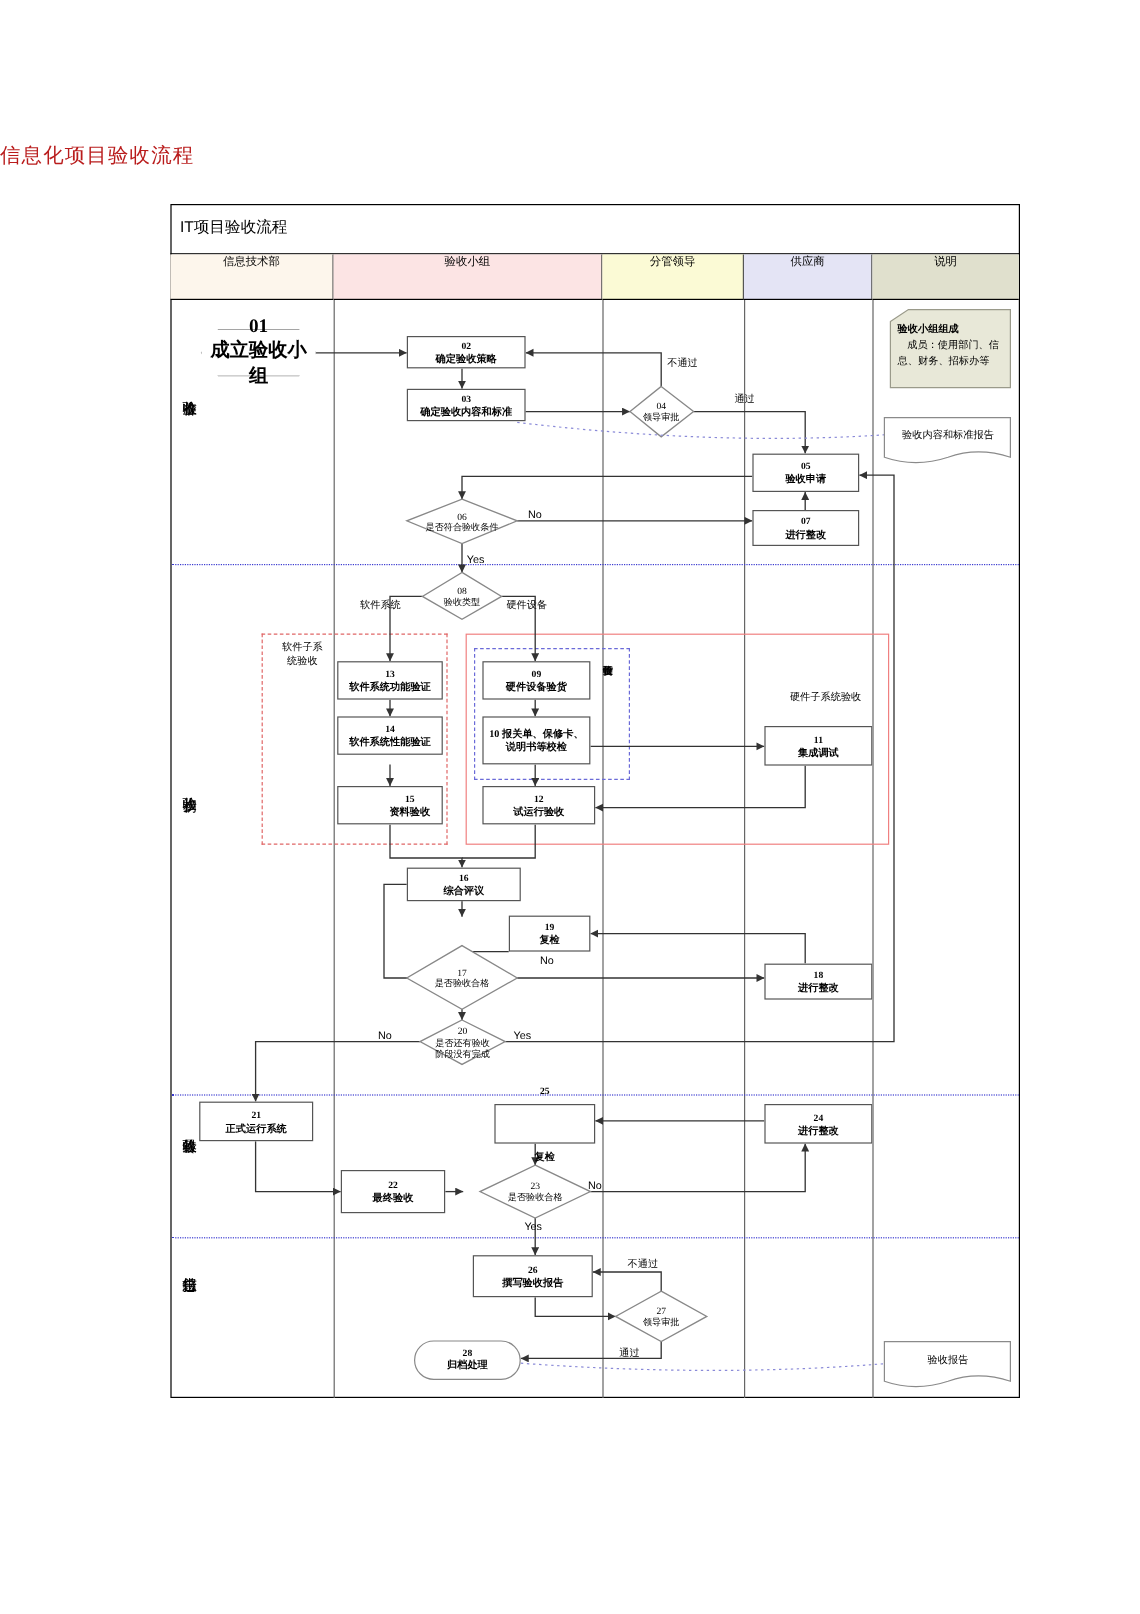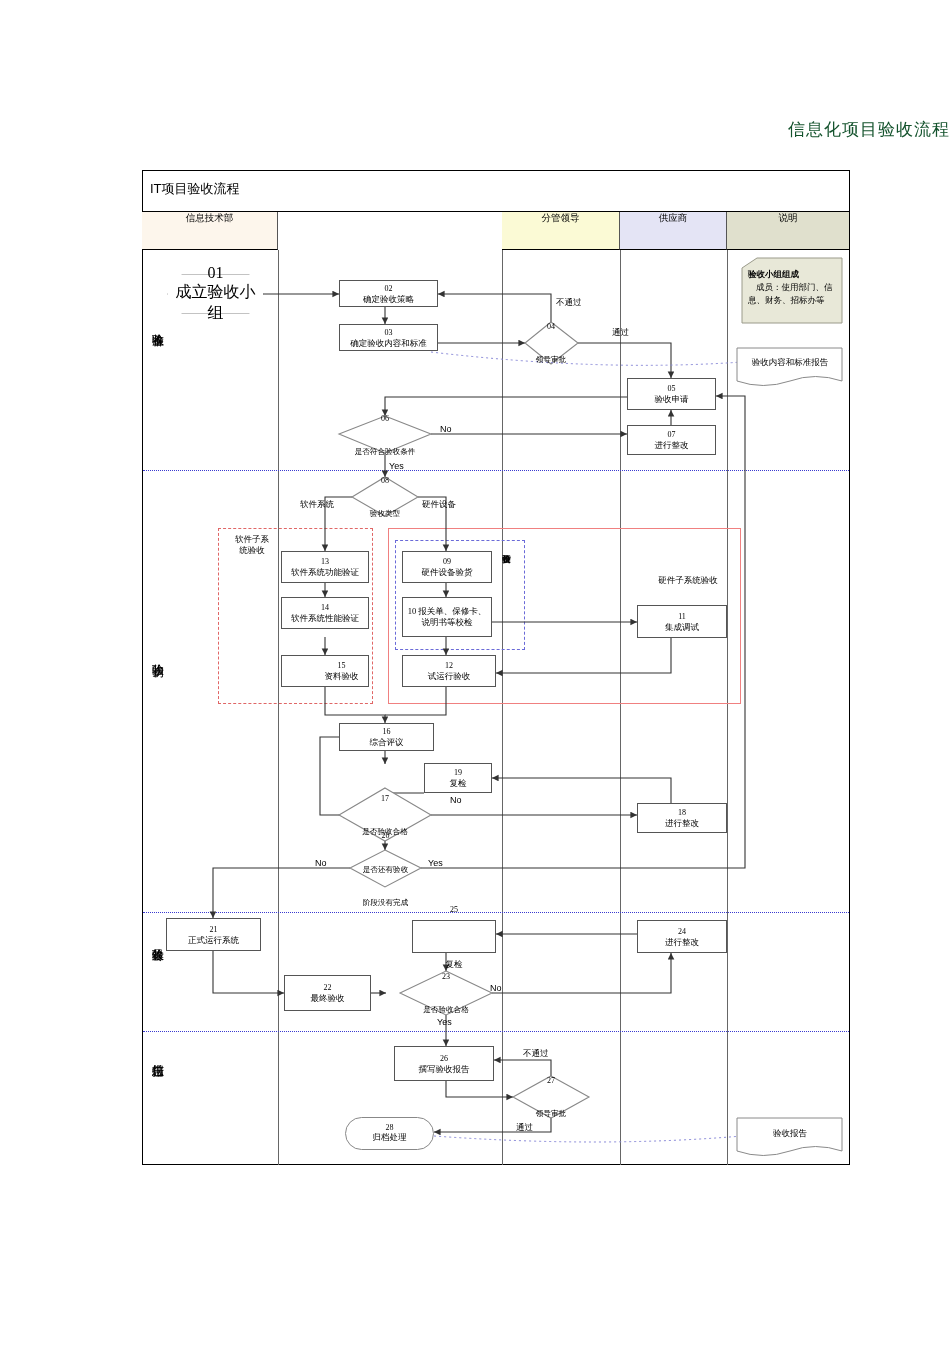--- a/index.html
+++ b/index.html
@@ -1,20 +1,20 @@
 <!DOCTYPE html>
 <html><head>
 <meta charset="utf-8">
 <style>
   html,body{margin:0;padding:0;background:#fff;}
   body{width:950px;height:1345px;font-family:"Liberation Sans","DejaVu Sans",sans-serif;color:#000;}
   #page{position:relative;width:950px;height:1345px;overflow:hidden;}
 
-  #title{position:absolute;left:0;top:118px;width:950px;text-align:right;
-         font-family:"Liberation Serif","DejaVu Serif",serif;font-size:17px;color:#14532d;letter-spacing:1px;}
+  #title{position:absolute;left:0;top:118px;width:950px;text-align:left;
+         font-family:"Liberation Serif","DejaVu Serif",serif;font-size:17px;color:#b91c1c;letter-spacing:1px;}
 
   
   #frame{position:absolute;left:142px;top:170px;width:708px;height:995px;border:1.6px solid #000;box-sizing:border-box;}
 
   
   #chart-title-band{position:absolute;left:142px;top:170px;width:708px;height:42px;
         border-bottom:1.4px solid #000;box-sizing:border-box;}
   #chart-title-band span{position:absolute;left:8px;top:10px;font-size:13px;
         font-family:"Liberation Sans","DejaVu Sans",sans-serif;}
 
@@ -29,32 +29,32 @@
   
   .phasediv{position:absolute;height:0;border-top:1.3px dotted #3a3ad0;}
 
   
   .phaselbl{position:absolute;width:22px;text-align:center;font-size:12px;line-height:15px;
         font-family:"Liberation Serif","DejaVu Serif",serif;color:#000;}
 
   
   .node{position:absolute;box-sizing:border-box;display:flex;flex-direction:column;
         align-items:center;justify-content:center;text-align:center;
-        font-family:"Liberation Serif","DejaVu Serif",serif;color:#000;}
+        font-family:"Liberation Serif","DejaVu Serif",serif;color:#000;font-weight:bold;}
   .proc{border:1.1px solid #555;background:#fff;}
   .proc .num{font-size:8px;line-height:10px;}
   .proc .lbl{font-size:8.5px;line-height:10px;}
 
   .hexa{background:#fff;}
   .term{border:1.1px solid #888;background:#fff;border-radius:22px;}
 
   .dec-wrap{position:absolute;}
   .dec-txt{position:absolute;left:0;top:0;width:100%;height:100%;display:flex;
       flex-direction:column;align-items:center;justify-content:center;text-align:center;
-      font-family:"Liberation Serif","DejaVu Serif",serif;gap:24px;}
+      font-family:"Liberation Serif","DejaVu Serif",serif;}
   .dec-txt .num{font-size:8px;line-height:9.5px;}
   .dec-txt .lbl{font-size:7.6px;line-height:9px;}
 
   
   .elbl{position:absolute;font-size:9px;font-family:"Liberation Sans","DejaVu Sans",sans-serif;color:#000;white-space:nowrap;}
   .elbl-cn{position:absolute;font-size:8.5px;font-family:"Liberation Serif","DejaVu Serif",serif;color:#000;white-space:nowrap;}
 
   
   .grpbox{position:absolute;box-sizing:border-box;}
   .grp-red{border:1px dashed #e06666;}
@@ -75,20 +75,23 @@
   <div id="title">信息化项目验收流程</div>
 
   <div id="frame"></div>
 
   <div id="chart-title-band">
     <span>IT项目验收流程</span>
   </div>
 
   <div class="colhdr" style="left:142px;width:136px;background:#fdf6ec;">
     <span>信息技术部</span>
+  </div>
+  <div class="colhdr" style="left:278px;width:224px;background:#fce4e4;">
+    <span>验收小组</span>
   </div>
   <div class="colhdr" style="left:502px;width:118px;background:#fbfad5;">
     <span>分管领导</span>
   </div>
   <div class="colhdr" style="left:620px;width:107px;background:#e4e4f5;">
     <span>供应商</span>
   </div>
   <div class="colhdr" style="left:727px;width:122px;background:#e0e0cd;border-right:none;">
     <span>说明</span>
   </div>

